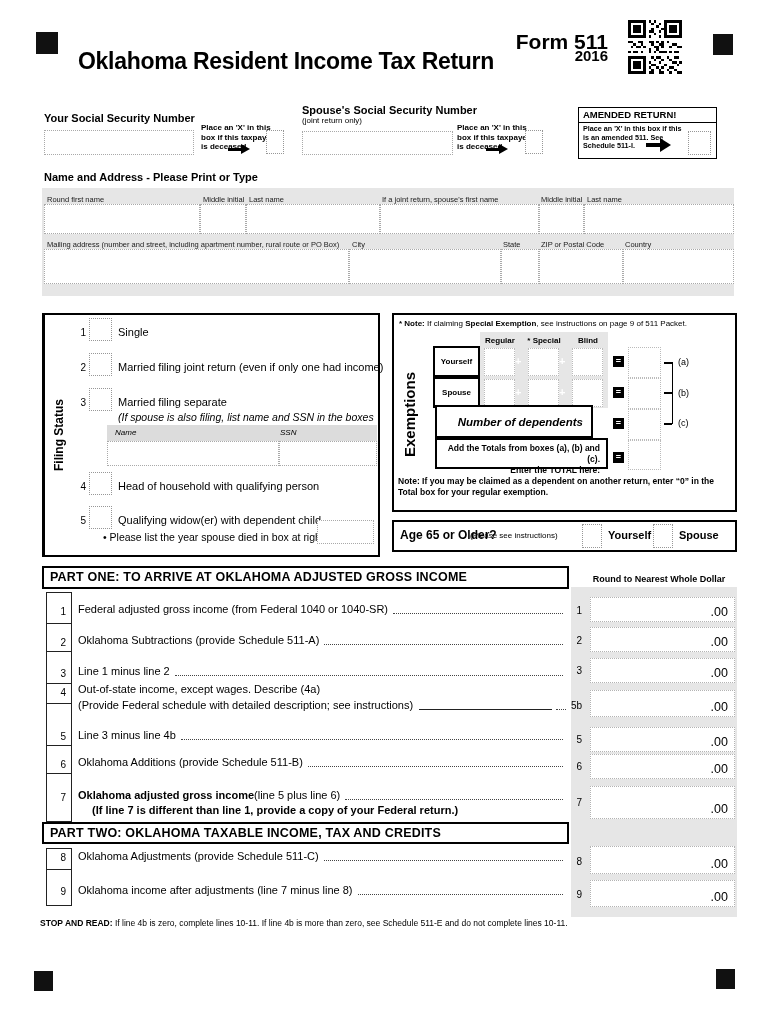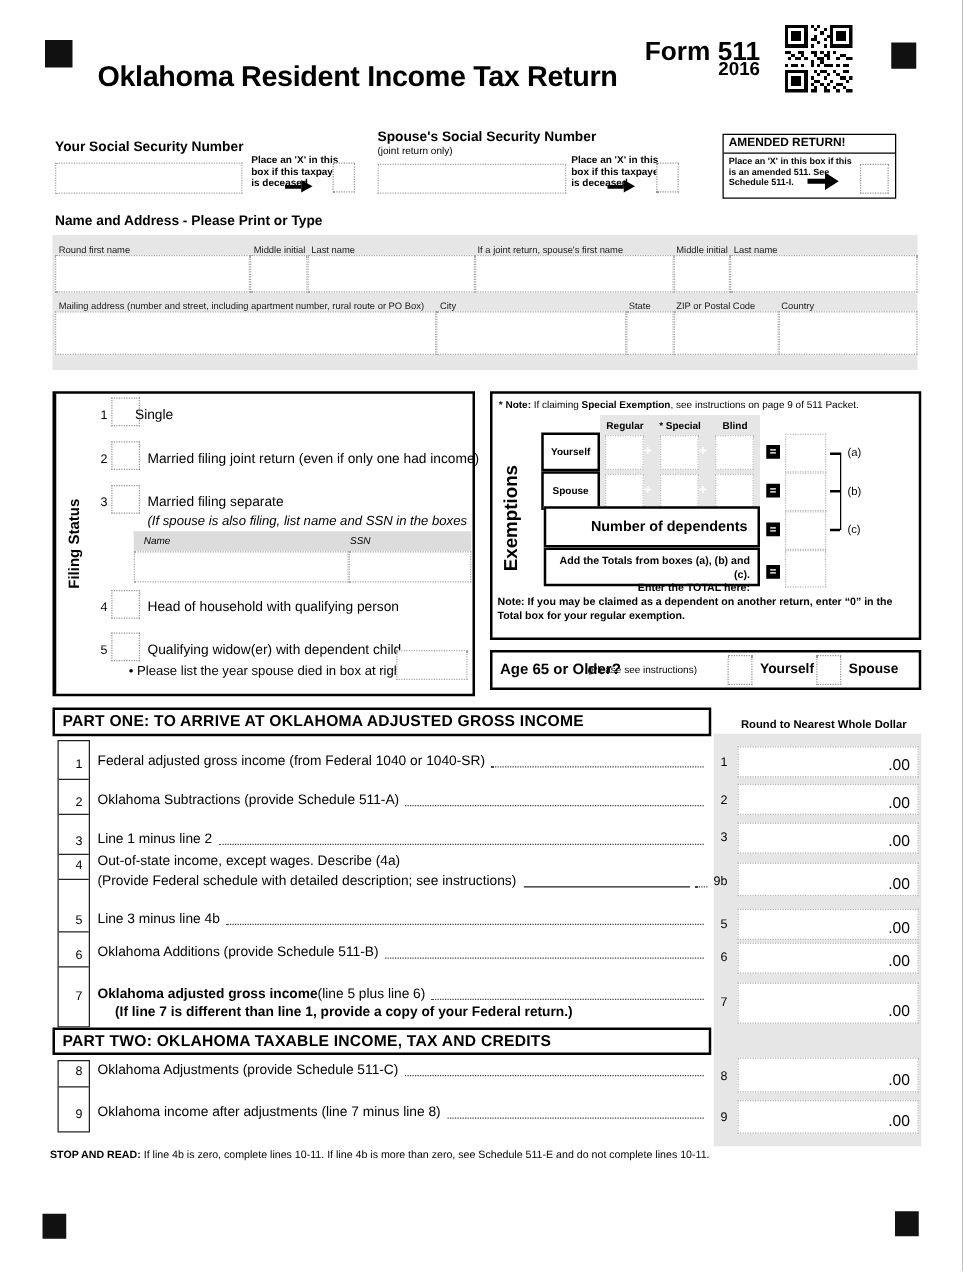--- a/index.html
+++ b/index.html
@@ -187,21 +187,21 @@
   <div class="abs inbox" style="left:349px;top:249px;width:152px;height:35px;"></div>
   <div class="abs inbox" style="left:501px;top:249px;width:38px;height:35px;"></div>
   <div class="abs inbox" style="left:539px;top:249px;width:84px;height:35px;"></div>
   <div class="abs inbox" style="left:623px;top:249px;width:111px;height:35px;"></div>
 
   <div class="abs blk" style="left:42px;top:313px;width:338px;height:244px;"></div>
   <div class="abs vert b" style="left:44px;top:315px;width:29px;height:240px;border-right:1.5px solid #000;font-size:12px;">Filing Status</div>
 
   <span class="abs t10" style="left:76px;top:327px;width:10px;text-align:right;">1</span>
   <div class="abs chk" style="left:89px;top:318px;width:23px;height:23px;"></div>
-  <span class="abs t11" style="left:108px;top:326px;">Single</span>
+  <span class="abs t11" style="left:118px;top:326px;">Single</span>
 
   <span class="abs t10" style="left:76px;top:362px;width:10px;text-align:right;">2</span>
   <div class="abs chk" style="left:89px;top:353px;width:23px;height:23px;"></div>
   <span class="abs t11" style="left:118px;top:361px;">Married filing joint return (even if only one had income)</span>
 
   <span class="abs t10" style="left:76px;top:397px;width:10px;text-align:right;">3</span>
   <div class="abs chk" style="left:89px;top:388px;width:23px;height:23px;"></div>
   <span class="abs t11" style="left:118px;top:396px;">Married filing separate</span>
   <span class="abs i" style="left:118px;top:411px;font-size:10.5px;">(If spouse is also filing, list name and SSN in the boxes</span>
 
@@ -255,21 +255,21 @@
   <div class="abs cell" style="left:628px;top:409px;width:33px;height:31px;"></div>
 
   <div class="abs" style="left:672px;top:362px;width:0;height:62px;border-left:1.5px solid #000;"></div>
   <div class="abs" style="left:664px;top:362px;width:8px;height:1.5px;background:#000;"></div>
   <div class="abs" style="left:664px;top:392px;width:8px;height:1.5px;background:#000;"></div>
   <div class="abs" style="left:664px;top:423px;width:8px;height:1.5px;background:#000;"></div>
   <span class="abs" style="left:678px;top:357px;font-size:9px;">(a)</span>
   <span class="abs" style="left:678px;top:388px;font-size:9px;">(b)</span>
   <span class="abs" style="left:678px;top:418px;font-size:9px;">(c)</span>
 
-  <div class="abs blk" style="left:435px;top:405px;width:173px;height:33px;display:flex;align-items:center;justify-content:flex-end;padding-right:8px;font-size:11.5px;font-weight:bold;">Number of dependents</div>
+  <div class="abs blk" style="left:435px;top:405px;width:158px;height:33px;display:flex;align-items:center;justify-content:flex-end;padding-right:8px;font-size:11.5px;font-weight:bold;font-style:italic;">Number of dependents</div>
   <div class="eq" style="left:613px;top:418px;">=</div>
 
   <div class="abs blk" style="left:435px;top:438px;width:173px;height:31px;text-align:right;padding:3px 6px 0 0;font-size:8.5px;font-weight:bold;line-height:11px;">
     <div>Add the Totals from boxes (a), (b) and (c).</div>
     <div>Enter the TOTAL here:</div>
   </div>
   <div class="eq" style="left:613px;top:452px;">=</div>
   <div class="abs cell" style="left:628px;top:440px;width:33px;height:30px;"></div>
 
   <div class="abs b t85" style="left:398px;top:476px;width:332px;line-height:11px;">
@@ -336,21 +336,21 @@
   <div class="abs row" style="left:78px;top:789px;width:488px;">
     <span class="b">Oklahoma adjusted gross income</span>
       <span> (line 5 plus line 6)</span>
       <span class="leader"></span>
   </div>
   <div class="abs b" style="left:92px;top:804px;font-size:11px;">(If line 7 is different than line 1, provide a copy of your Federal return.)</div>
 
   <span class="abs rnum" style="left:560px;top:605px;">1</span>
   <span class="abs rnum" style="left:560px;top:635px;">2</span>
   <span class="abs rnum" style="left:560px;top:665px;">3</span>
-  <span class="abs rnum" style="left:560px;top:700px;">9b</span>
+  <span class="abs rnum" style="left:560px;top:700px;">5b</span>
   <span class="abs rnum" style="left:560px;top:734px;">5</span>
   <span class="abs rnum" style="left:560px;top:761px;">6</span>
   <span class="abs rnum" style="left:560px;top:797px;">7</span>
 
   <div class="abs amt" style="left:590px;top:597px;width:145px;height:25px;">
       <span>.00</span>
     </div>
   <div class="abs amt" style="left:590px;top:627px;width:145px;height:25px;">
       <span>.00</span>
     </div>

